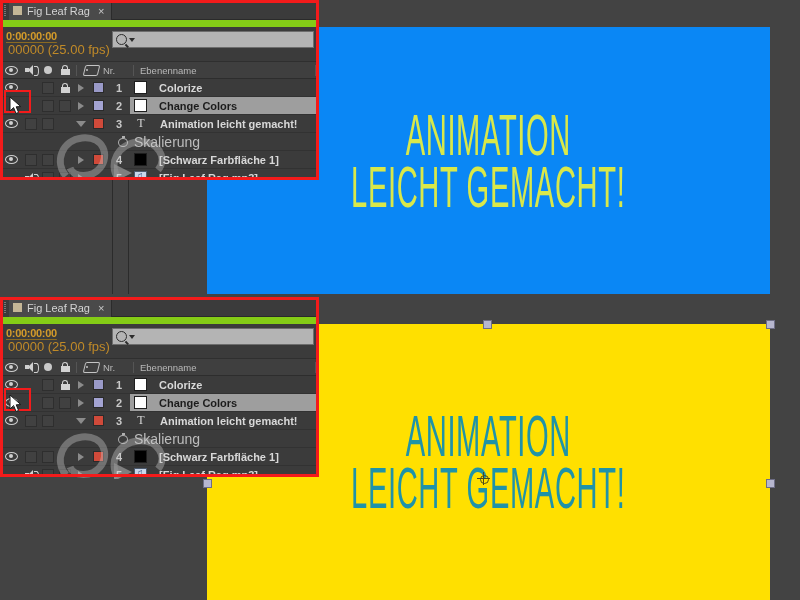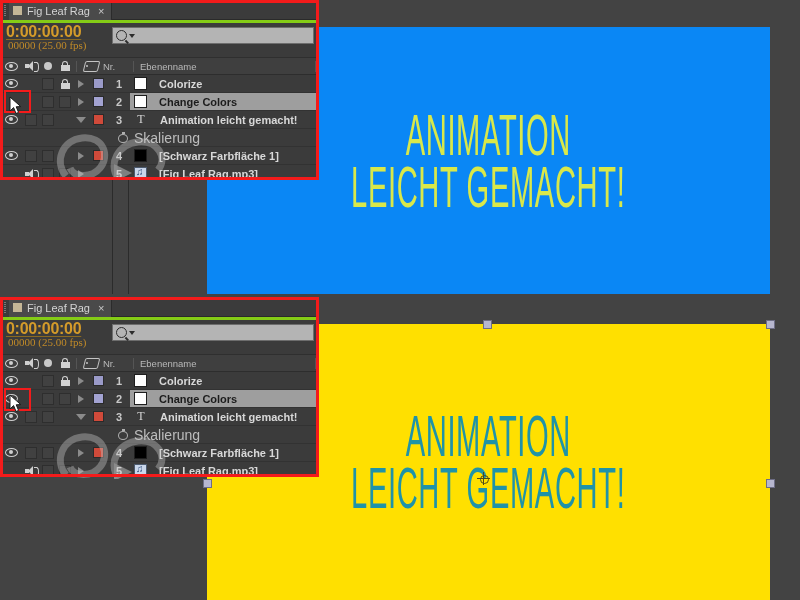--- a/index.html
+++ b/index.html
@@ -31,38 +31,38 @@
   .anchor{position:absolute;width:13px;height:13px;}
   .anchor:before,.anchor:after{content:"";position:absolute;background:#4a4a20;}
   .anchor:before{left:0;top:6px;width:13px;height:1px;}
   .anchor:after{top:0;left:6px;width:1px;height:13px;}
   .anchor .ring{position:absolute;left:3px;top:3px;width:7px;height:7px;
     border:1px solid #4a4a20;border-radius:50%;}
 
   
   .panel{position:absolute;background:#3b3b3b;overflow:hidden;}
   .tabbar{height:20px;background:#3b3b3b;display:flex;align-items:stretch;
-    border-bottom:3px solid #84cc16;}
+    border-bottom:7px solid #84cc16;}
   .grip{width:9px;display:flex;align-items:center;justify-content:center;}
   .grip i{display:block;width:2px;height:11px;
     background:repeating-linear-gradient(to bottom,#787878 0 1px,transparent 1px 2px);}
   .tab{display:flex;align-items:center;gap:5px;padding:0 7px 0 4px;
     background:#4a4a4a;border-top:1px solid #9a7a3a;
     border-right:1px solid #2b2b2b;color:#d4d4d4;font-size:11px;}
   .tab .sq{width:9px;height:9px;background:#c4b696;display:block;}
   .tab .x{color:#c9c9c9;font-size:11px;margin-left:3px;cursor:pointer;}
   .tabrest{flex:1;background:#3b3b3b;border-bottom:1px solid #2a2a2a;}
 
   .toolrow{height:34px;display:flex;align-items:flex-start;background:#3b3b3b;
     border-bottom:1px solid #2f2f2f;}
   .tcbox{width:104px;padding-left:6px;padding-top:1px;}
-  .tc{color:#d49b2a;font-size:16px;font-weight:bold;letter-spacing:-0.3px;
+  .tc{color:#d49b2a;font-size:11px;font-weight:bold;letter-spacing:-0.3px;
      line-height:16px;text-decoration:underline;text-decoration-color:#8a6a22;
      text-underline-offset:2px;}
-  .tcsub{color:#c08a28;font-size:11px;line-height:11px;padding-left:2px;font-family:Liberation Serif, serif;}
+  .tcsub{color:#c08a28;font-size:13px;line-height:11px;padding-left:2px;}
   .searchwrap{flex:1;padding:4px 4px 0 2px;}
   .search{height:15px;background:#b4b4b4;border:1px solid #6d6d6d;
     display:flex;align-items:center;gap:2px;padding:0 3px;}
   .mag{width:9px;height:9px;border:1.4px solid #2c2c2c;border-radius:50%;
     position:relative;display:block;}
   .mag:after{content:"";position:absolute;right:-3px;bottom:-2px;width:4px;height:1.5px;
     background:#2c2c2c;transform:rotate(45deg);}
   .caret{width:0;height:0;border-left:3.5px solid transparent;
     border-right:3.5px solid transparent;border-top:4px solid #2c2c2c;}
 

